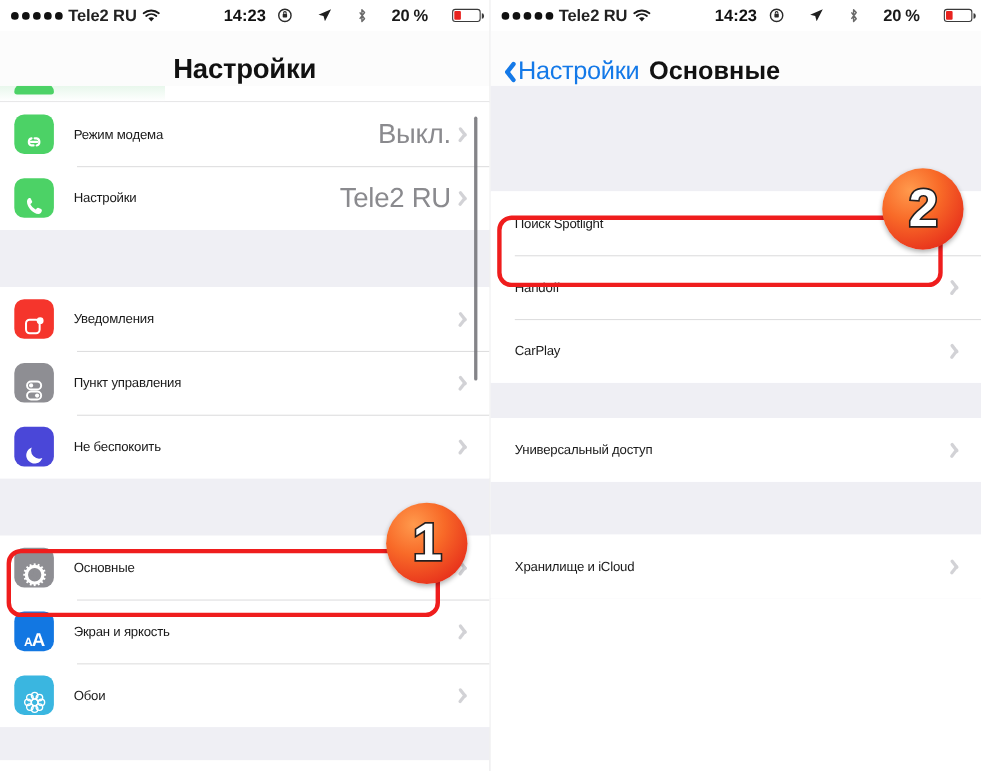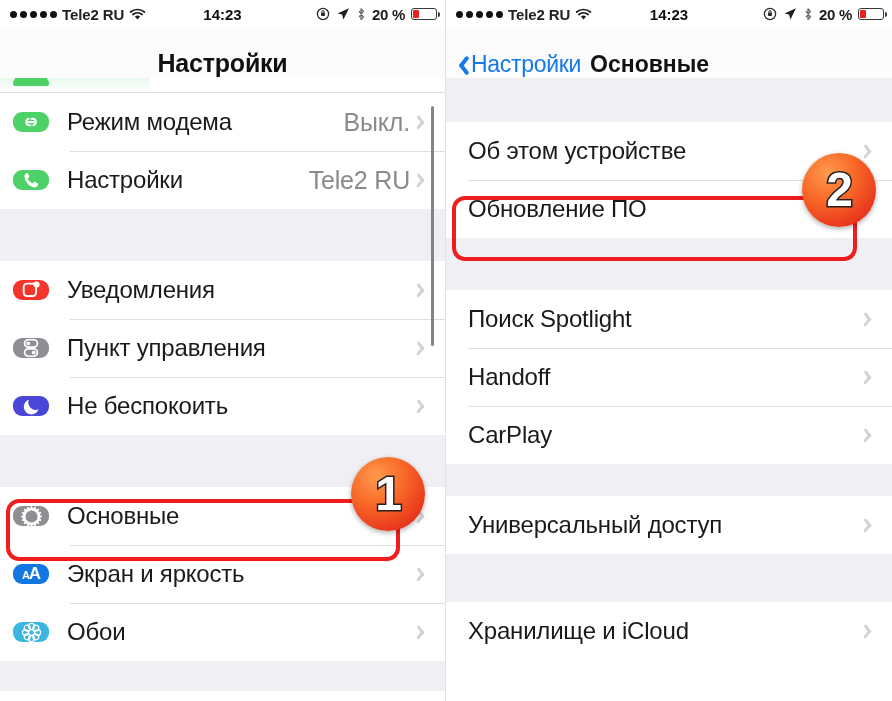--- a/index.html
+++ b/index.html
@@ -22,21 +22,21 @@
   }
   .sb-left { display: flex; align-items: center; gap: 5px; }
   .dots { display: flex; gap: 3px; align-items: center; }
   .dot { width: 7px; height: 7px; border-radius: 50%; background: #111; display: block; }
   .carrier { font-size: 15px; font-weight: bold; letter-spacing: -0.1px; color: #222; }
   .sb-center {
     position: absolute; left: 0; right: 0; text-align: center;
     font-size: 15px; font-weight: bold; color: #111; pointer-events: none;
   }
   .sb-right {
-    margin-left: auto; display: flex; align-items: center; gap: 6px;
+    margin-left: auto; display: flex; align-items: center; gap: 22px;
     position: relative; z-index: 2;
   }
   .batt-pct { font-size: 15px; font-weight: bold; color: #1a1a1a; letter-spacing: -0.3px; }
   .battery {
     width: 26px; height: 12px; border: 1.6px solid #3a3a3a; border-radius: 3px;
     position: relative; display: inline-block;
   }
   .battery::after {
     content:""; position: absolute; right: -4px; top: 3px;
     width: 2.5px; height: 5px; background: #3a3a3a; border-radius: 0 2px 2px 0;
@@ -74,25 +74,25 @@
     height: 58px; display: flex; align-items: center;
     padding-left: 13px; background: #fff; position: relative;
   }
   .row.noicon { padding-left: 22px; }
   .row + .row::before {
     content: ""; position: absolute; top: 0; height: 1px; background: #dededf;
     left: 70px; right: 0;
   }
   .row.noicon + .row.noicon::before { left: 22px; }
   .ico {
-    width: 36px; height: 20px; border-radius: 9px; flex: none;
-    display: flex; align-items: center; justify-content: center;
+    width: 36px; height: 36px; border-radius: 9px; flex: none;
+    display: flex; align-items: flex-end; justify-content: center;
     margin-right: 18px; color: #fff;
   }
-  .label { font-size: 24px; color: #1a1a1a; letter-spacing: -0.2px; flex: 1; }
+  .label { font-size: 12px; color: #1a1a1a; letter-spacing: -0.2px; flex: 1; }
   .value { font-size: 25px; color: #8a8a8e; margin-right: 10px; letter-spacing: -0.2px; }
   .chev {
     width: 9px; height: 16px; margin-right: 16px; flex: none; position: relative; opacity: .62;
   }
   .chev::before, .chev::after {
     content:""; position: absolute; left: 2px; width: 3px; height: 9.5px;
     background: #b8b8bd; border-radius: 2px;
   }
   .chev::before { top: 0; transform: rotate(-38deg); transform-origin: 50% 100%; }
   .chev::after  { top: 7px; transform: rotate(38deg); transform-origin: 50% 0%; }
@@ -398,31 +398,20 @@
         <span class="chev-back"></span>
         <span class="nav-back-label">Настройки</span>
       </div>
       <div class="nav-title-inline">Основные</div>
     </div>
 
     <div class="list">
 
       <div class="gap" style="height:44px"></div>
 
-      <div class="group">
-        <div class="row noicon">
-          <div class="label">Об этом устройстве</div>
-          <div class="chev"></div>
-        </div>
-        <div class="row noicon">
-          <div class="label">Обновление ПО</div>
-          <div class="badge">1</div>
-          <div class="chev"></div>
-        </div>
-      </div>
 
       <div class="gap" style="height:52px"></div>
 
       <div class="group">
         <div class="row noicon">
           <div class="label">Поиск Spotlight</div>
           <div class="chev"></div>
         </div>
         <div class="row noicon">
           <div class="label">Handoff</div>

